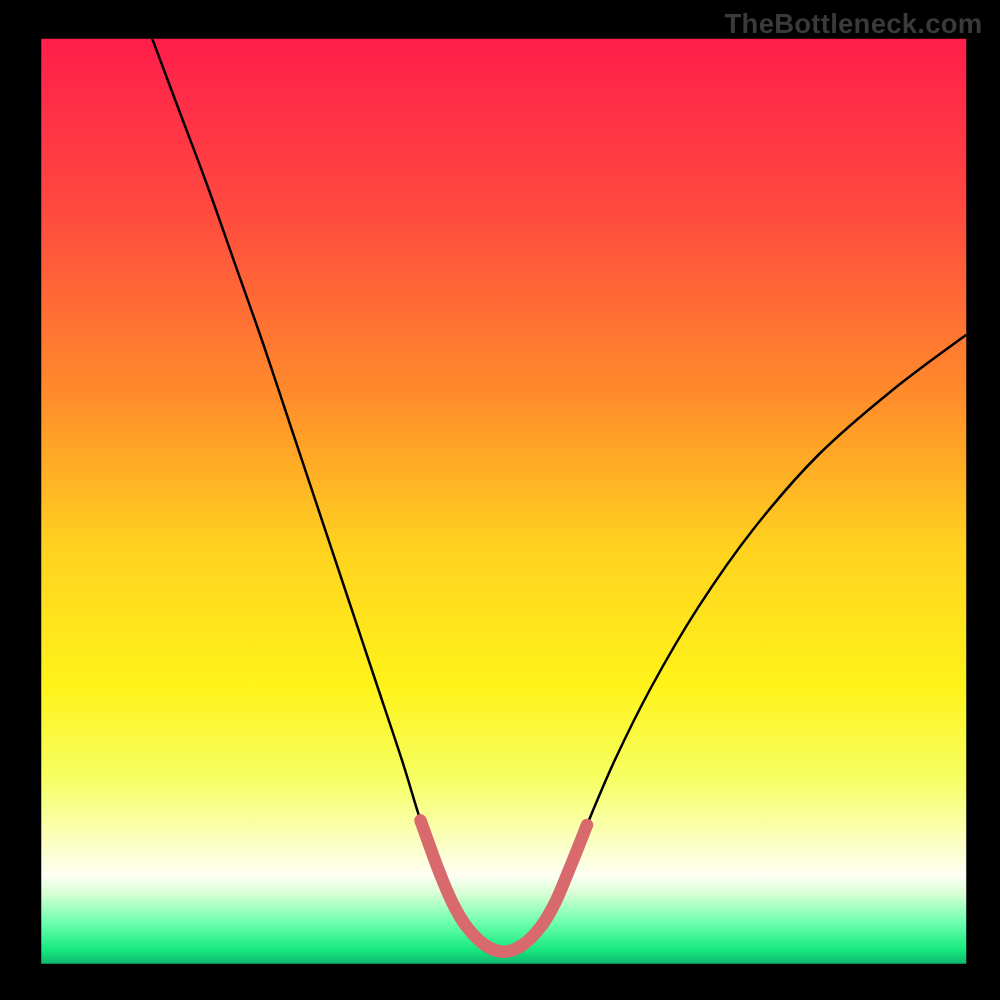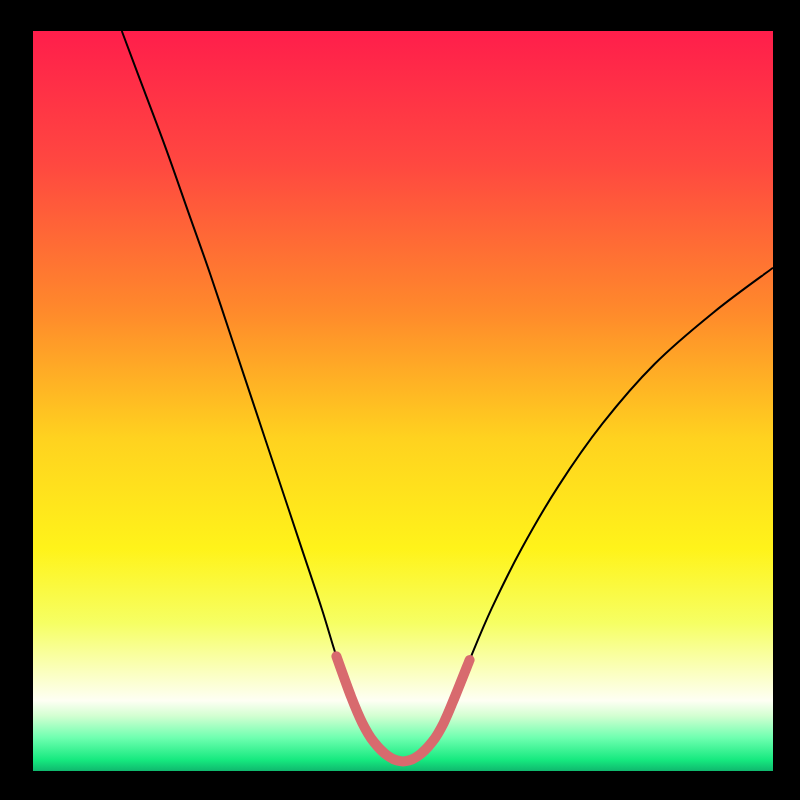--- a/index.html
+++ b/index.html
@@ -32,20 +32,21 @@
     position: absolute;
     left: 0;
     top: 0;
   }
 </style>
 </head>
 <body>
 
 <div class="stage">
 
+  <div class="watermark">TheBottleneck.com</div>
 
   <svg width="800" height="800" viewBox="0 0 800 800">
     <defs>
       <linearGradient id="bg-grad" x1="0" y1="0" x2="0" y2="1">
       <stop offset="0%" stop-color="#ff1e4b"></stop>
           <stop offset="18%" stop-color="#ff4840"></stop>
           <stop offset="38%" stop-color="#ff8a2b"></stop>
           <stop offset="55.00000000000001%" stop-color="#ffd21f"></stop>
           <stop offset="70%" stop-color="#fff31a"></stop>
           <stop offset="80%" stop-color="#f6ff63"></stop>

